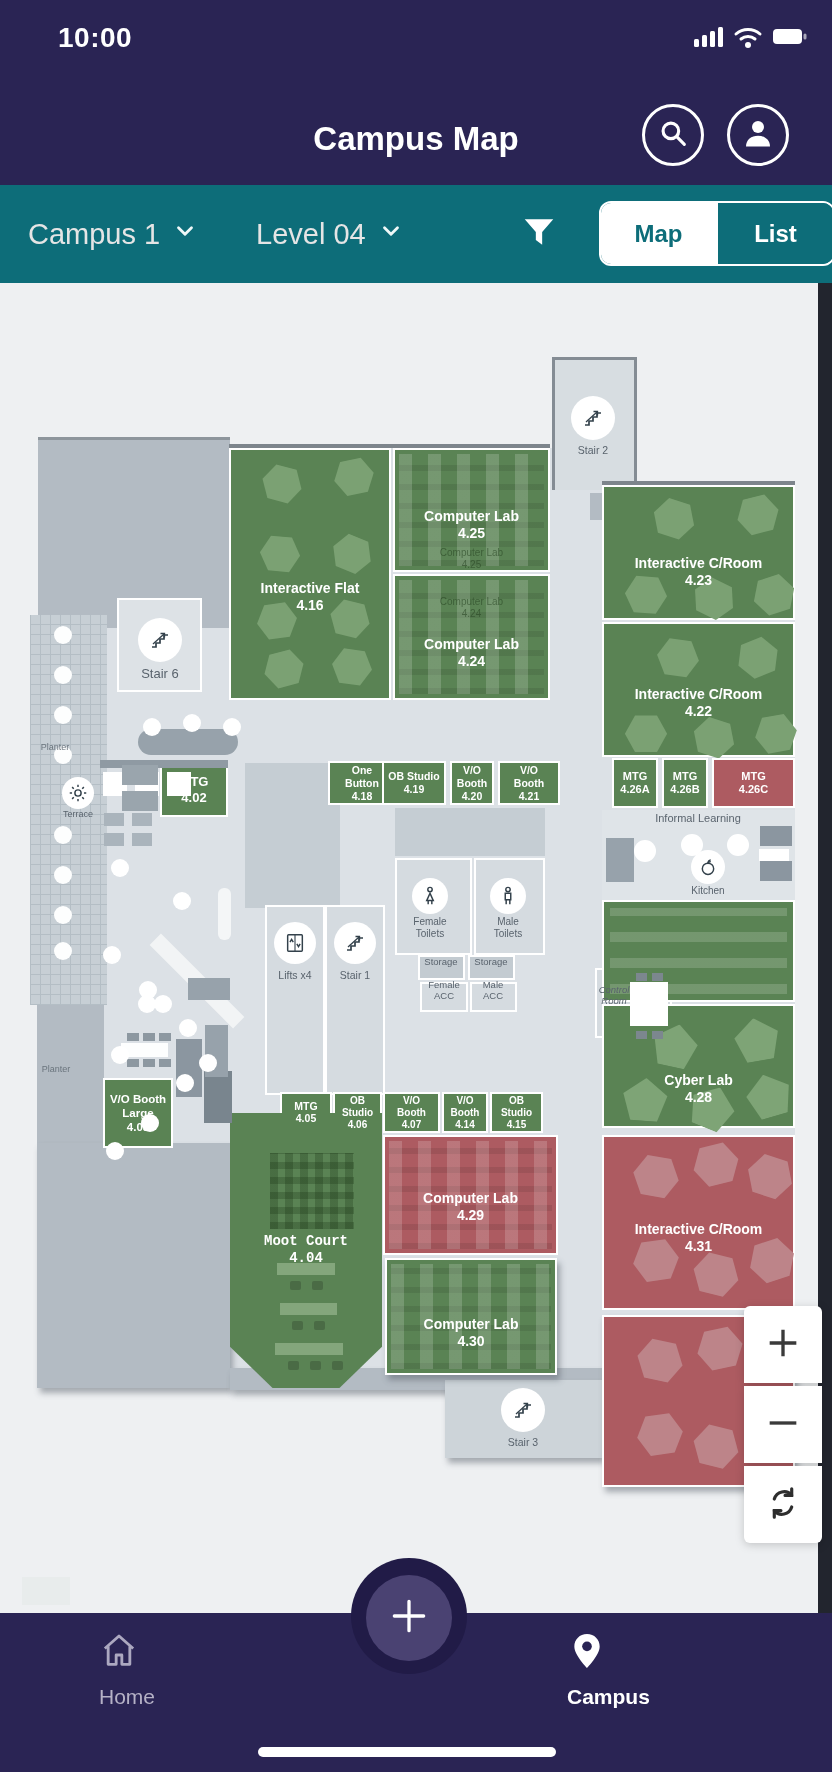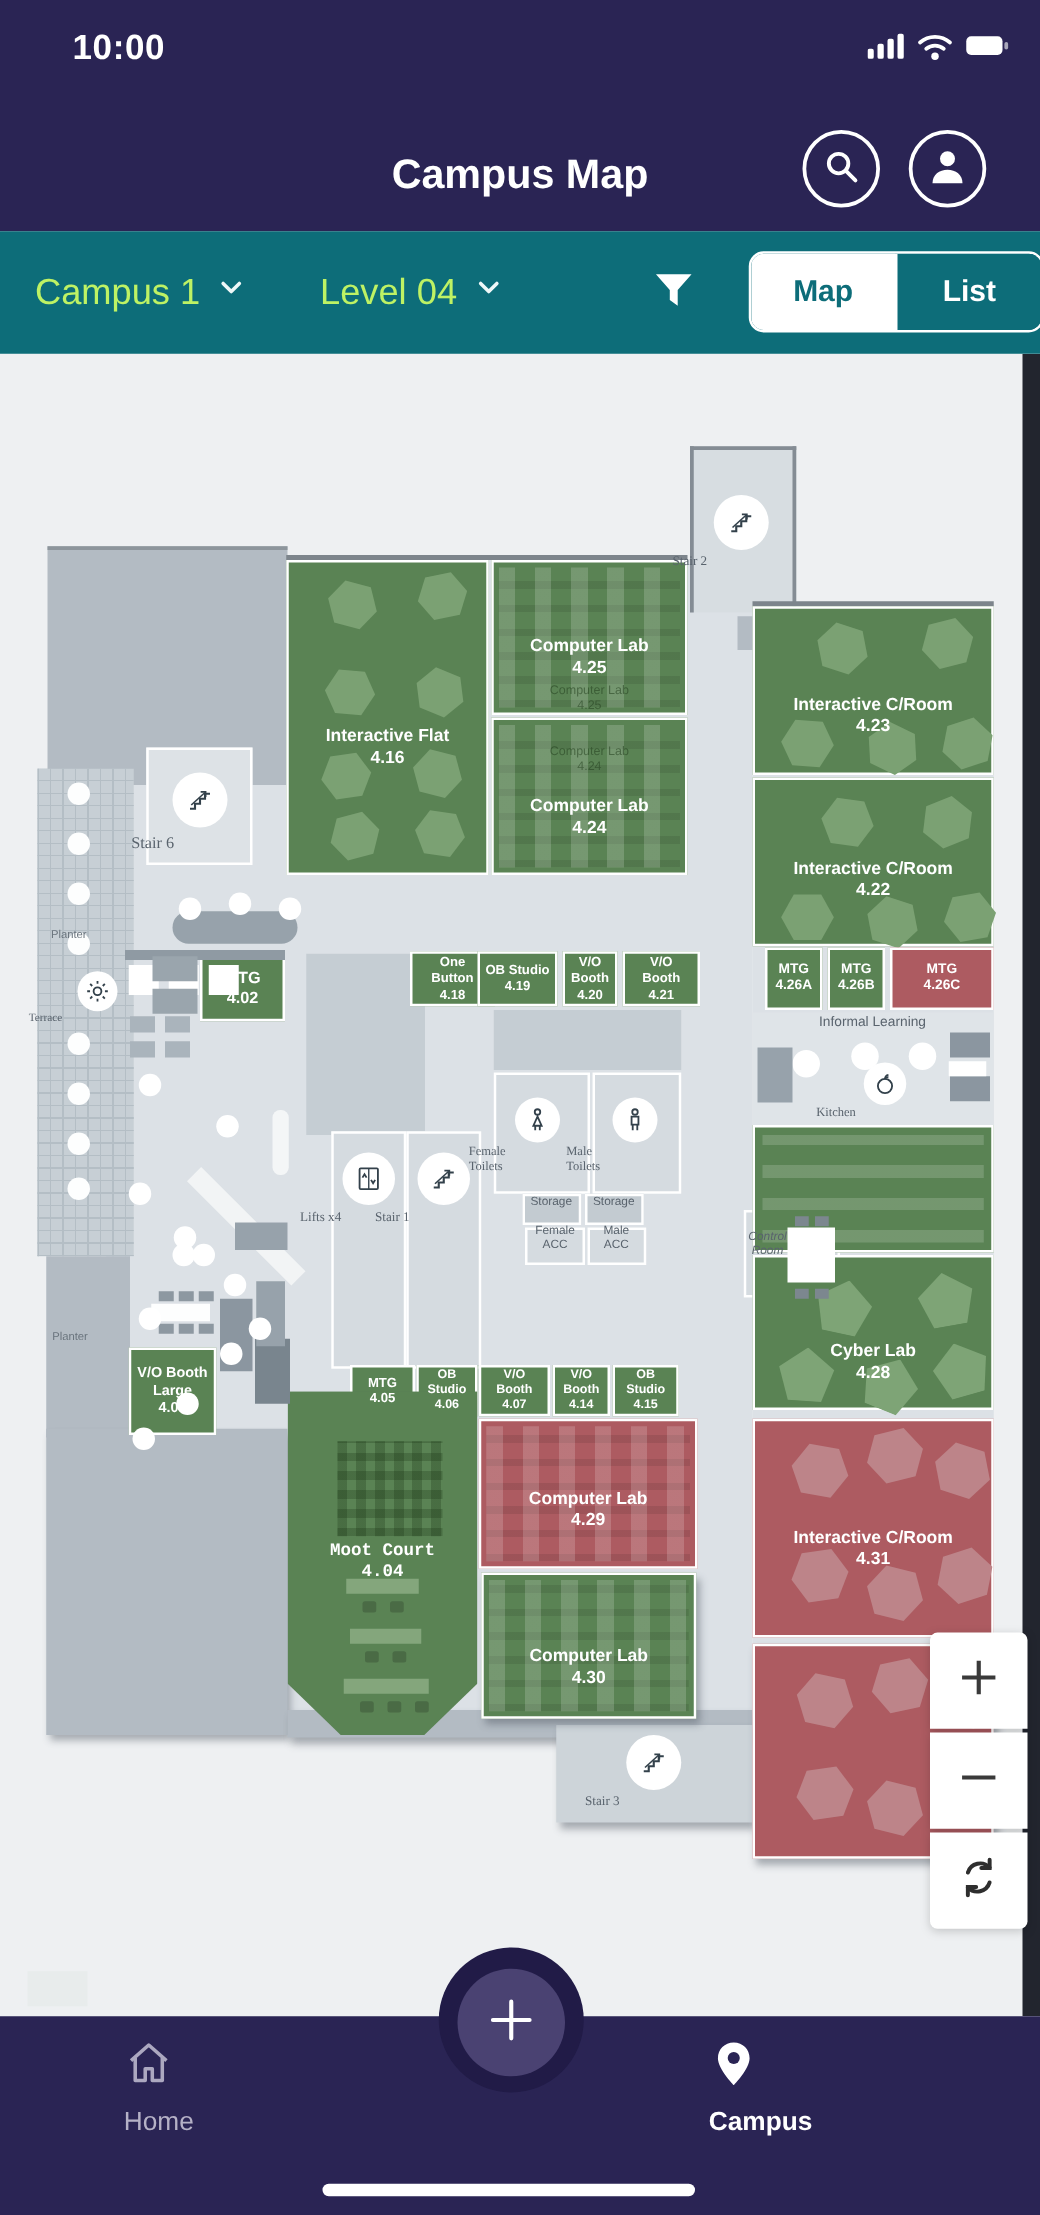--- a/index.html
+++ b/index.html
@@ -9,21 +9,21 @@
   .statusbar{position:absolute;left:0;top:0;width:832px;height:64px;background:#2a2454;z-index:30;}
   .sb-time{position:absolute;left:58px;top:22px;color:#fff;font-size:28px;font-weight:bold;letter-spacing:.5px;}
   .sb-icons{position:absolute;right:24px;top:26px;display:flex;align-items:center;gap:9px;}
   .appbar{position:absolute;left:0;top:64px;width:832px;height:121px;background:#2a2454;z-index:30;}
   .app-title{position:absolute;left:0;right:0;top:56px;text-align:center;color:#fff;font-size:33px;font-weight:bold;}
   .circle-btn{position:absolute;top:40px;width:62px;height:62px;border:3px solid #fff;border-radius:50%;
               display:flex;align-items:center;justify-content:center;background:transparent;box-sizing:border-box;}
   .circle-btn.search{left:642px;}
   .circle-btn.profile{left:727px;}
   .filterbar{position:absolute;left:0;top:185px;width:832px;height:98px;background:#0d6d79;z-index:30;}
-  .selector{position:absolute;top:0;height:98px;display:flex;align-items:center;gap:12px;color:#bef264;
+  .selector{position:absolute;top:0;height:98px;display:flex;align-items:center;gap:12px;color:#e5e5e5;
             font-size:29px;font-weight:500;}
   .sel-campus{left:28px;}
   .sel-level{left:256px;}
   .funnel-btn{position:absolute;left:514px;top:24px;width:50px;height:50px;display:flex;align-items:center;justify-content:center;}
   .toggle{position:absolute;left:599px;top:16px;width:236px;height:65px;border:2.5px solid #fff;border-radius:12px;
           display:flex;overflow:hidden;box-sizing:border-box;}
   .toggle .seg{flex:1;display:flex;align-items:center;justify-content:center;font-size:24px;font-weight:600;}
   .seg-map{background:#fff;color:#0d6d79;}
   .seg-list{background:#0d6d79;color:#fff;border-left:2.5px solid #fff;}
   
@@ -46,21 +46,21 @@
      background-image:repeating-linear-gradient(90deg,rgba(255,255,255,.17) 0 13px,transparent 13px 29px),
                       repeating-linear-gradient(0deg,rgba(0,0,0,.09) 0 6px,transparent 6px 19px);}
   .pattern-rows{position:absolute;inset:6px;
      background-image:repeating-linear-gradient(0deg,rgba(255,255,255,.16) 0 10px,transparent 10px 26px);}
   .pattern-seats{position:absolute;
      background-image:repeating-linear-gradient(90deg,rgba(20,45,15,.25) 0 8px,transparent 8px 15px),
                       repeating-linear-gradient(0deg,rgba(20,45,15,.25) 0 7px,transparent 7px 15px);}
   .hexa{position:absolute;clip-path:polygon(25% 4%,75% 4%,98% 50%,75% 96%,25% 96%,2% 50%);}
   .penta{position:absolute;clip-path:polygon(50% 0%,98% 38%,79% 98%,21% 98%,2% 38%);}
   .fac-icon{position:absolute;display:flex;align-items:center;justify-content:center;background:#fff;border-radius:50%;z-index:7;}
-  .fac-label{position:absolute;text-align:left;color:#59636d;z-index:7;line-height:1.2;font-family:Liberation Serif, serif;}
+  .fac-label{position:absolute;text-align:center;color:#59636d;z-index:7;line-height:1.2;}
   .map-label{position:absolute;text-align:center;color:#626c76;z-index:7;line-height:1.2;}
   .dark-edge{background:#22252e;}
   .shadowed{box-shadow:3px 5px 6px rgba(75,85,95,.45);}
   
   .zoompanel{position:absolute;left:744px;top:1023px;width:78px;z-index:20;display:flex;flex-direction:column;gap:3px;
              filter:drop-shadow(0 2px 4px rgba(0,0,0,.18));}
   .zoombtn{width:78px;height:77px;background:#fff;display:flex;align-items:center;justify-content:center;}
   .zoombtn:first-child{border-radius:6px 6px 0 0;}
   .zoombtn:last-child{border-radius:0 0 6px 6px;}
   

